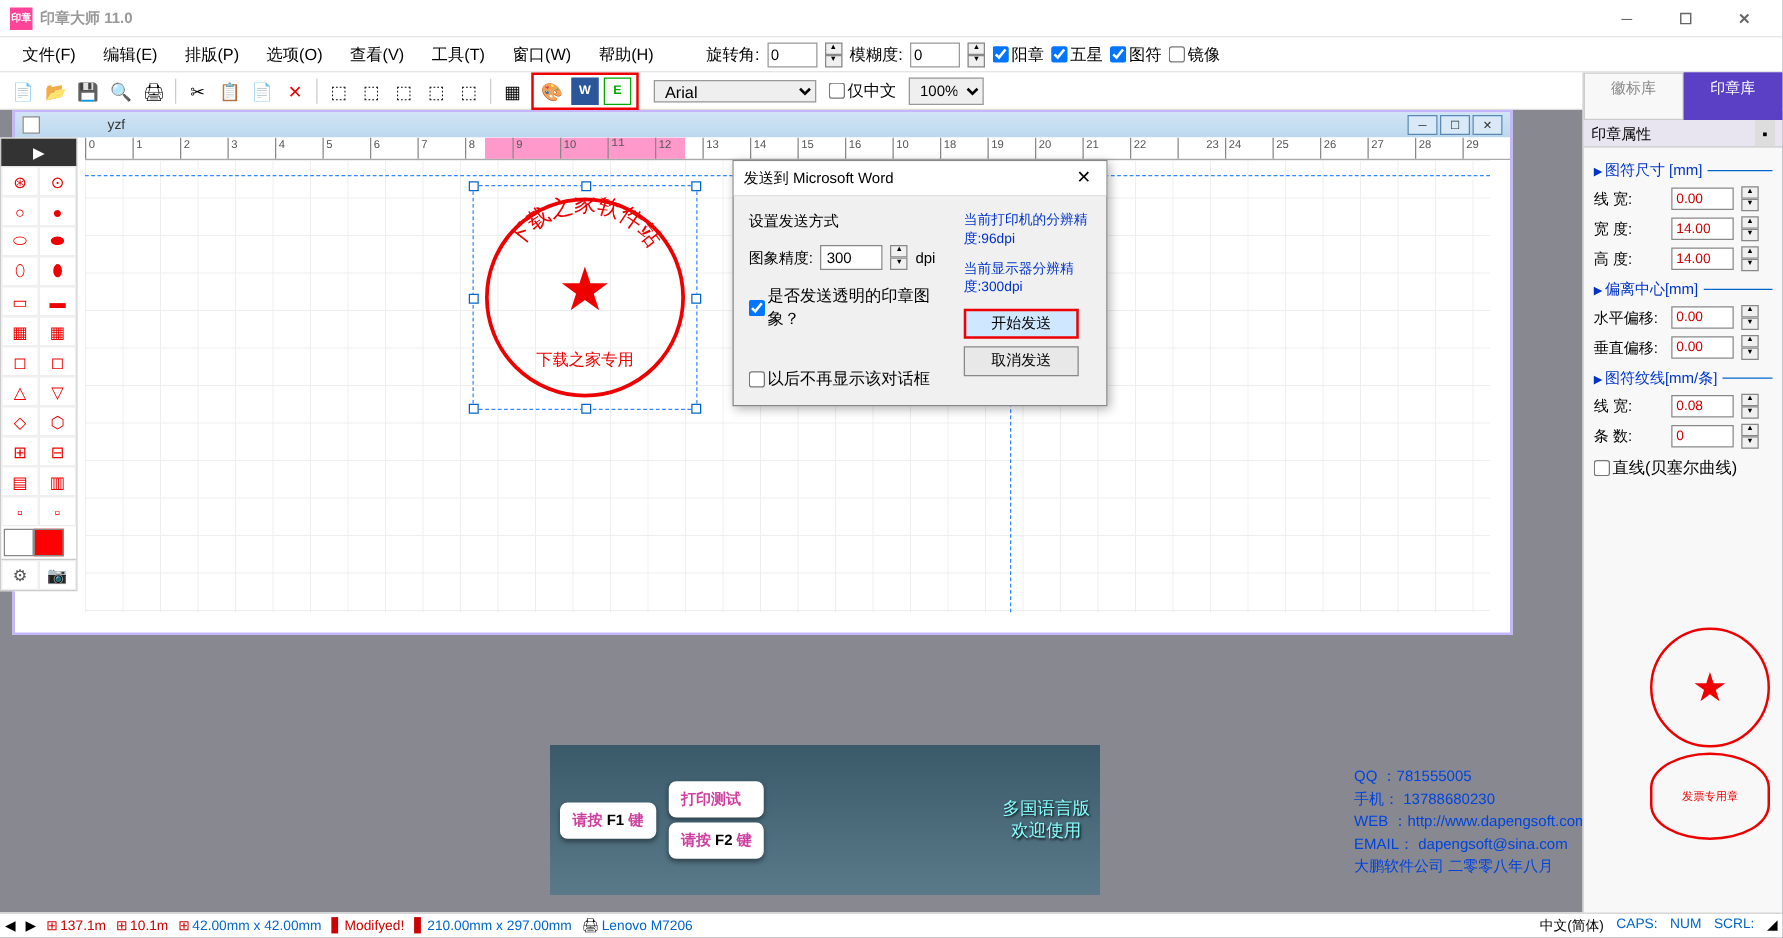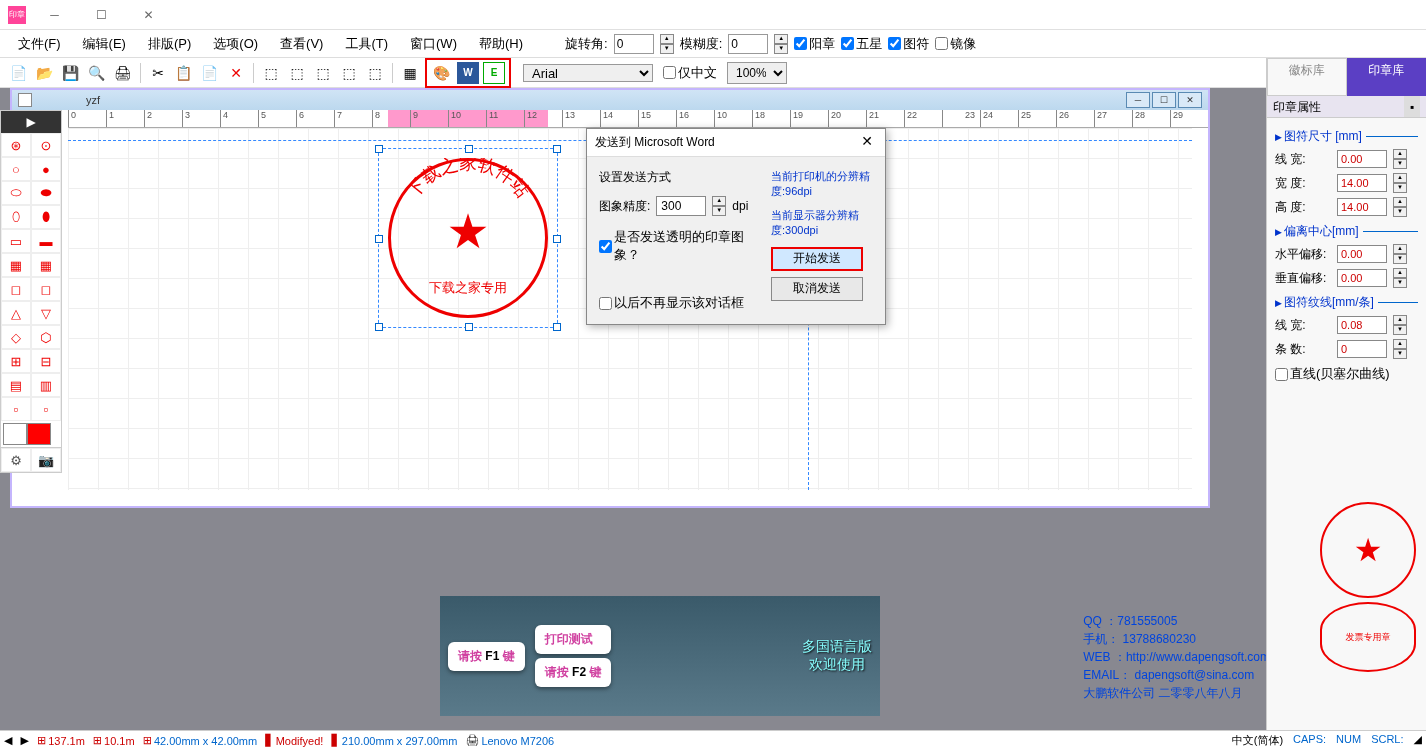--- a/index.html
+++ b/index.html
@@ -1,18 +1,18 @@
 <!DOCTYPE html>
 <html><head>
 <meta charset="utf-8">
 <style>
 * { margin: 0; padding: 0; box-sizing: border-box; font-family: "Microsoft YaHei", Arial, sans-serif; }
 body { width: 1426px; height: 750px; background: #f0f0f0; overflow: hidden; font-size: 12px; position: relative; }
 
-.titlebar { height: 30px; background: #fff; display: flex; align-items: center; padding: 12px 8px; border-bottom: 1px solid #e0e0e0; }
+.titlebar { height: 30px; background: #fff; display: flex; align-items: center; padding: 12px 8px; border-bottom: 1px solid #e0e0e0; font-weight: bold; }
 .app-icon { width: 18px; height: 18px; background: #f49; margin-right: 6px; display: flex; align-items: center; justify-content: center; font-size: 8px; color: #fff; }
 .app-title { color: #999; font-size: 12px; flex: 1; }
 .win-controls { display: flex; gap: 2px; }
 .win-btn { width: 45px; height: 28px; display: flex; align-items: center; justify-content: center; color: #666; cursor: pointer; }
 
 .menubar { height: 28px; background: #fff; display: flex; align-items: center; padding: 0 8px; gap: 2px; border-bottom: 1px solid #ddd; }
 .menu-item { padding: 4px 10px; cursor: pointer; font-size: 13px; }
 .rotation-section { display: flex; align-items: center; gap: 6px; margin-left: 30px; }
 .rot-label { font-size: 13px; }
 .rot-input { width: 40px; height: 20px; border: 1px solid #999; font-size: 12px; padding: 0 2px; }
@@ -99,20 +99,21 @@
 .sb-right { margin-left: auto; display: flex; gap: 10px; }
 .sb-ind { color: #0066cc; }
 
 .arc-text { position: absolute; width: 160px; height: 160px; }
 </style>
 </head>
 <body>
 
 <div class="titlebar">
   <div class="app-icon">印章</div>
+  <div class="app-title">印章大师 11.0</div>
   <div class="win-controls">
     <div class="win-btn">─</div>
     <div class="win-btn">☐</div>
     <div class="win-btn">✕</div>
   </div>
 </div>
 
 <div class="menubar">
   <div class="menu-item">文件(F)</div>
   <div class="menu-item">编辑(E)</div>
@@ -289,21 +290,21 @@
         <div class="ruler-tick" style="left: 38px;">1</div>
         <div class="ruler-tick" style="left: 76px;">2</div>
         <div class="ruler-tick" style="left: 114px;">3</div>
         <div class="ruler-tick" style="left: 152px;">4</div>
         <div class="ruler-tick" style="left: 190px;">5</div>
         <div class="ruler-tick" style="left: 228px;">6</div>
         <div class="ruler-tick" style="left: 266px;">7</div>
         <div class="ruler-tick" style="left: 304px;">8</div>
         <div class="ruler-tick" style="left: 342px;">9</div>
         <div class="ruler-tick" style="left: 380px;">10</div>
-        <div class="ruler-tick" style="left: 418px;">11</div>
+        <div class="ruler-tick" style="left: 418px; font-family: Liberation Mono, monospace;">11</div>
         <div class="ruler-tick" style="left: 456px;">12</div>
         <div class="ruler-tick" style="left: 494px;">13</div>
         <div class="ruler-tick" style="left: 532px;">14</div>
         <div class="ruler-tick" style="left: 570px;">15</div>
         <div class="ruler-tick" style="left: 608px;">16</div>
         <div class="ruler-tick" style="left: 646px;">10</div>
         <div class="ruler-tick" style="left: 684px;">18</div>
         <div class="ruler-tick" style="left: 722px;">19</div>
         <div class="ruler-tick" style="left: 760px;">20</div>
         <div class="ruler-tick" style="left: 798px;">21</div>

